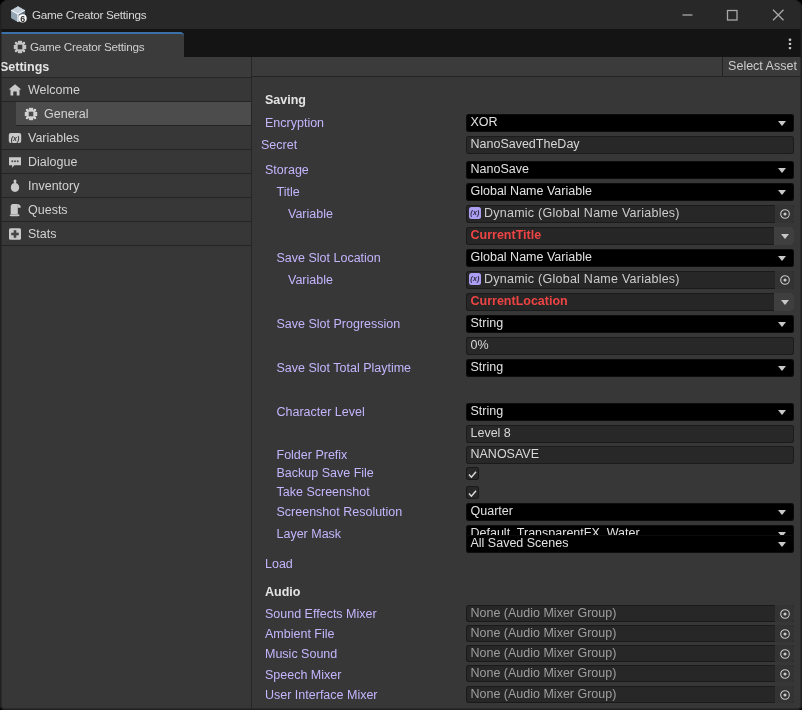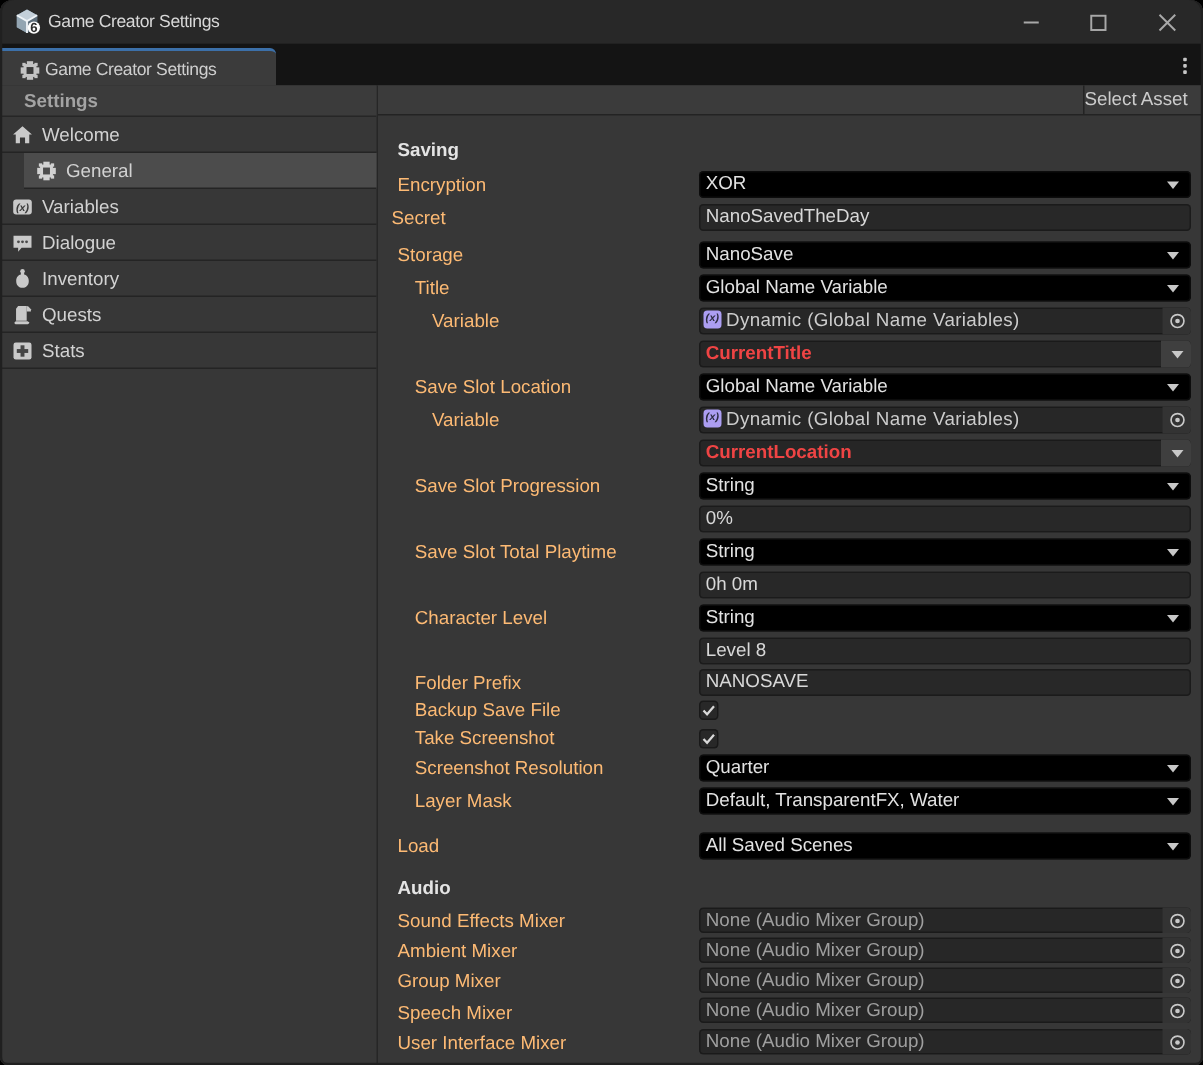--- a/index.html
+++ b/index.html
@@ -4,30 +4,30 @@
 html,body{margin:0;padding:0;background:#000;}
 *{box-sizing:border-box;font-family:"Liberation Sans",sans-serif;}
 .win{position:relative;width:802px;height:710px;background:#373737;border-radius:8px 8px 5px 5px;overflow:hidden;}
 .titlebar{position:absolute;left:0;top:0;width:802px;height:29px;background:#282828;}
 .ttxt{position:absolute;left:32px;top:8px;font-size:11.7px;color:#d8d8d8;letter-spacing:-0.25px;}
 .tstrip{position:absolute;left:0;top:29px;width:802px;height:28px;background:#141414;}
 .tab{position:absolute;left:0;top:3px;width:184px;height:25px;background:#3b3b3b;border-top:2px solid #3c70a9;border-radius:0 4px 0 0;}
 .tabtxt{position:absolute;left:30px;top:6px;font-size:11.7px;color:#cfcfcf;letter-spacing:-0.25px;}
 .main{position:absolute;left:0;top:57px;width:802px;height:653px;}
 .sidebar{position:absolute;left:0;top:0;width:252px;height:653px;background:#373737;border-right:1px solid #262626;}
-.shead{height:21px;background:#3b3b3b;border-bottom:1px solid #262626;font-size:12.5px;font-weight:bold;color:#a3a3a3;line-height:20px;padding-left:16px;}
+.shead{height:21px;background:#3b3b3b;border-bottom:1px solid #262626;font-size:12.5px;font-weight:bold;color:#e5e5e5;line-height:20px;padding-left:0;}
 .srow{position:relative;height:24px;border-bottom:1px solid #242424;font-size:12.5px;color:#d2d2d2;line-height:25px;padding-left:28px;}
 .srow.sel{background:#4c4c4c;margin-left:16px;}
 .sic{position:absolute;left:8px;top:5px;width:14px;height:14px;}
 .content{position:absolute;left:252px;top:0;width:550px;height:653px;background:#373737;}
 .toolbar{position:absolute;left:0;top:0;width:550px;height:20px;background:#3b3b3b;border-bottom:1px solid #232323;}
-.selasset{position:absolute;right:0;top:0;height:19px;width:80px;border-left:1px solid #232323;font-size:12.5px;color:#cccccc;line-height:19px;}
+.selasset{position:absolute;right:0;top:0;height:19px;width:80px;border-left:1px solid #232323;font-size:12.5px;color:#cccccc;text-align:center;line-height:19px;}
 .body{position:absolute;left:0;top:20px;width:550px;height:633px;}
 .hdr{position:absolute;font-size:12.5px;font-weight:bold;color:#e4e4e4;height:14px;line-height:14px;left:13px;}
-.lbl{position:absolute;font-size:12.5px;color:#fdba74;height:18px;line-height:18px;text-align:right;}
+.lbl{position:absolute;font-size:12.5px;color:#c4b5fd;height:18px;line-height:18px;text-align:right;}
 .fld{position:absolute;left:214px;width:328px;height:18px;border-radius:3px;font-size:12.5px;line-height:17px;}
 .dd{background:#000000;box-shadow:inset 0 0 0 1px rgba(26,26,26,.45);color:#e2e2e2;padding-left:4.5px;}
 .dd:after{content:"";position:absolute;right:8px;top:7px;width:0;height:0;border-left:4.5px solid transparent;border-right:4.5px solid transparent;border-top:5px solid #c8c8c8;}
 .tf{background:#282828;box-shadow:inset 0 0 0 1px rgba(18,18,18,.6);color:#d8d8d8;padding-left:4.5px;}
 .obj{background:#272727;box-shadow:inset 0 0 0 1px rgba(18,18,18,.6);color:#cdcdcd;padding-left:3px;letter-spacing:0.25px;}
 .obj.dim{color:#9f9f9f;padding-left:4.5px;height:17px;line-height:16px;letter-spacing:0;}
 .pick{position:absolute;right:0;top:0;width:19px;height:100%;background:#333333;border-radius:0 3px 3px 0;}
 .pick svg{position:absolute;left:3.5px;top:3px;}
 .ddk{background:#262626;box-shadow:inset 0 0 0 1px rgba(18,18,18,.6);color:#ef4444;padding-left:4.5px;font-weight:bold;}
 .arrseg{position:absolute;right:0;top:0;width:20px;height:18px;background:#3f3f3f;border-radius:0 3px 3px 0;}
@@ -152,22 +152,22 @@
     <div class="lbl" style="left:24.5px;top:238px">Save Slot Progression</div>
     <div class="lbl" style="left:24.5px;top:282px">Save Slot Total Playtime</div>
     <div class="lbl" style="left:24.5px;top:326px">Character Level</div>
     <div class="lbl" style="left:24.5px;top:369px">Folder Prefix</div>
     <div class="lbl" style="left:24.5px;top:387px">Backup Save File</div>
     <div class="lbl" style="left:24.5px;top:406px">Take Screenshot</div>
     <div class="lbl" style="left:24.5px;top:426px">Screenshot Resolution</div>
     <div class="lbl" style="left:24.5px;top:448px">Layer Mask</div>
     <div class="lbl" style="left:13.0px;top:478px">Load</div>
     <div class="lbl" style="left:13.0px;top:528px">Sound Effects Mixer</div>
-    <div class="lbl" style="left:13.0px;top:548px">Ambient Mixer</div>
-    <div class="lbl" style="left:13.0px;top:568px">Group Mixer</div>
+    <div class="lbl" style="left:13.0px;top:548px">Ambient File</div>
+    <div class="lbl" style="left:13.0px;top:568px">Music Sound</div>
     <div class="lbl" style="left:13.0px;top:589px">Speech Mixer</div>
     <div class="lbl" style="left:13.0px;top:609px">User Interface Mixer</div>
     <div class="fld dd" style="top:37px">XOR</div>
     <div class="fld tf" style="top:59px">NanoSavedTheDay</div>
     <div class="fld dd" style="top:84px">NanoSave</div>
     <div class="fld dd" style="top:106px">Global Name Variable</div>
     <div class="fld obj" style="top:128px"><span class="vicon"><span>(x)</span></span>Dynamic (Global Name Variables)<div class="pick">
               <svg width="12" height="12" viewBox="0 0 12 12">
                 <circle cx="6" cy="6" r="4.3" fill="none" stroke="#c9c9c9" stroke-width="1.1"></circle>
                 <circle cx="6" cy="6" r="1.55" fill="#c9c9c9"></circle>
@@ -178,33 +178,32 @@
     <div class="fld obj" style="top:194px"><span class="vicon"><span>(x)</span></span>Dynamic (Global Name Variables)<div class="pick">
               <svg width="12" height="12" viewBox="0 0 12 12">
                 <circle cx="6" cy="6" r="4.3" fill="none" stroke="#c9c9c9" stroke-width="1.1"></circle>
                 <circle cx="6" cy="6" r="1.55" fill="#c9c9c9"></circle>
               </svg>
             </div></div>
     <div class="fld ddk" style="top:216px">CurrentLocation<div class="arrseg"></div></div>
     <div class="fld dd" style="top:238px">String</div>
     <div class="fld tf" style="top:260px">0%</div>
     <div class="fld dd" style="top:282px">String</div>
-    <div class="fld tf" style="top:304px">0h 0m</div>
     <div class="fld dd" style="top:326px">String</div>
     <div class="fld tf" style="top:348px">Level 8</div>
     <div class="fld tf" style="top:369px">NANOSAVE</div>
     <div class="cb" style="top:390px"><svg width="13" height="13" viewBox="0 0 13 13">
               <path d="M3 6.6l2.4 2.6 4.6-5.4" stroke="#d8d8d8" stroke-width="1.5" fill="none"></path>
             </svg></div>
     <div class="cb" style="top:409px"><svg width="13" height="13" viewBox="0 0 13 13">
               <path d="M3 6.6l2.4 2.6 4.6-5.4" stroke="#d8d8d8" stroke-width="1.5" fill="none"></path>
             </svg></div>
     <div class="fld dd" style="top:426px">Quarter</div>
     <div class="fld dd" style="top:448px">Default, TransparentFX, Water</div>
-    <div class="fld dd" style="top:478px">All Saved Scenes</div>
+    <div class="fld dd" style="top:458px">All Saved Scenes</div>
     <div class="fld obj dim" style="top:528px">None (Audio Mixer Group)<div class="pick">
               <svg width="12" height="12" viewBox="0 0 12 12">
                 <circle cx="6" cy="6" r="4.3" fill="none" stroke="#c9c9c9" stroke-width="1.1"></circle>
                 <circle cx="6" cy="6" r="1.55" fill="#c9c9c9"></circle>
               </svg>
             </div></div>
     <div class="fld obj dim" style="top:548px">None (Audio Mixer Group)<div class="pick">
               <svg width="12" height="12" viewBox="0 0 12 12">
                 <circle cx="6" cy="6" r="4.3" fill="none" stroke="#c9c9c9" stroke-width="1.1"></circle>
                 <circle cx="6" cy="6" r="1.55" fill="#c9c9c9"></circle>

